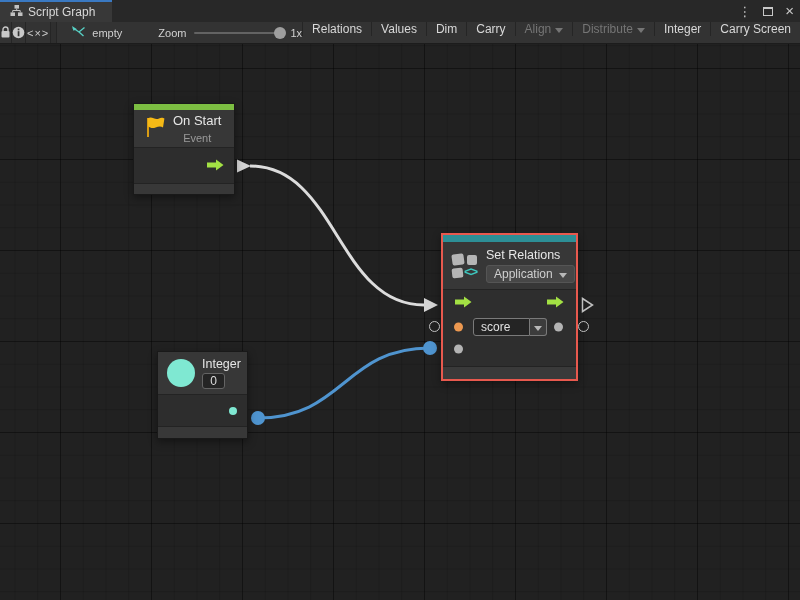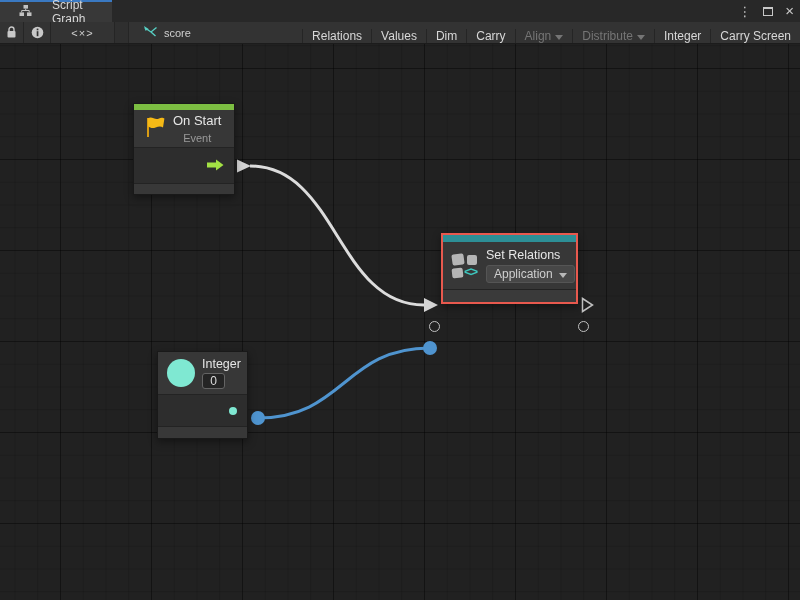--- a/index.html
+++ b/index.html
@@ -2,42 +2,42 @@
 <html><head>
 <meta charset="utf-8">
 <style>
   * { margin:0; padding:0; box-sizing:border-box; }
   html,body { width:800px; height:600px; overflow:hidden; background:#282828;
               font-family:"Liberation Sans", sans-serif; -webkit-font-smoothing:antialiased; }
 
   
   .tabbar { position:relative; height:22px; background:#282828; }
   .tab { position:absolute; left:0; top:0; width:112px; height:22px; background:#383838;
-         border-top:2px solid #3a79c2; display:flex; align-items:center; gap:20px;
-         padding-left:19px; color:#d8d8d8; font-size:12px; }
+         border-top:2px solid #3a79c2; display:flex; align-items:center; gap:5px;
+         padding-left:10px; color:#d8d8d8; font-size:12px; }
   .win-controls { position:absolute; right:6px; top:0; height:22px; display:flex;
                   align-items:center; gap:12px; color:#c8c8c8; }
   .wc-menu { font-size:13px; letter-spacing:0; }
   .wc-max { width:10px; height:9px; border:1px solid #c8c8c8; border-top:2px solid #c8c8c8; }
   .wc-close { font-size:15px; line-height:10px; }
 
   
   .toolbar { position:relative; height:22px; background:#333333; border-bottom:1px solid #1c1c1c;
              display:flex; align-items:stretch; color:#d2d2d2; font-size:11px; }
   .tool-btn { display:flex; align-items:center; justify-content:center;
               border-right:1px solid #252525; color:#c8c8c8; }
   .tb-lock { width:24px; } .tb-info { width:27px; } .tb-code { width:64px; color:#cfcfcf; font-size:11px; letter-spacing:1px; }
   .tb-spacer { width:14px; border-right:1px solid #252525; background:#2f2f2f; }
   .pointer-group { display:flex; align-items:center; gap:6px; padding:0 10px 0 14px; }
   .pointer-group .lbl { color:#cfcfcf; }
   .zoom-group { display:flex; align-items:center; gap:8px; padding-left:26px; }
   .zoom-track { position:relative; width:88px; height:2px; background:#636363; border-radius:1px; }
   .zoom-handle { position:absolute; right:-4px; top:-5px; width:12px; height:12px;
                  border-radius:50%; background:#9e9e9e; }
-  .tb-right { margin-left:auto; display:flex; align-items:flex-end; }
+  .tb-right { margin-left:auto; display:flex; align-items:flex-start; }
   .tbtn { display:flex; align-items:center; gap:4px; padding:0 9px; font-size:12px;
           color:#d8d8d8; border-left:1px solid #252525; white-space:nowrap; }
   .tbtn.disabled { color:#757575; }
   .dd-arrow { width:0; height:0; border-left:4px solid transparent; border-right:4px solid transparent;
               border-top:5px solid #b8b8b8; margin-top:2px; }
   .tbtn.disabled .dd-arrow { border-top-color:#757575; }
 
   
   .canvas { position:relative; width:800px; height:556px; background-color:#212121;
     background-image:
@@ -151,21 +151,28 @@
   </div>
   <div class="tool-btn tb-code">&lt;×&gt;</div>
   <div class="tb-spacer"></div>
   <div class="pointer-group">
     <span>
       <svg width="15" height="13" viewBox="0 0 15 13">
         <path d="M2 3 L8 7 L13.5 2.5 M8 7 L12.5 11" stroke="#57cfc3" stroke-width="1.4" fill="none"></path>
         <path d="M1 1 L6 4.2 L2.4 5.8 Z" fill="#57cfc3"></path>
       </svg>
     </span>
-    <span class="lbl">score</span>
+    <span class="lbl">empty</span>
+  </div>
+  <div class="zoom-group">
+    <span>Zoom</span>
+    <span class="zoom-track">
+      <span class="zoom-handle"></span>
+    </span>
+    <span>1x</span>
   </div>
   <div class="tb-right">
     <div class="tbtn">
         <span>Relations</span>
       </div>
     <div class="tbtn">
         <span>Values</span>
       </div>
     <div class="tbtn">
         <span>Dim</span>
@@ -235,20 +242,47 @@
         <span class="sv-brackets">&lt;&gt;</span>
       </span>
       <span class="sv-col">
         <span class="ntitle" style="font-size:12.5px">Set Relations</span>
         <span class="scope-dd">
           <span>Application</span>
           <span class="dd-arrow"></span>
         </span>
       </span>
     </div>
+    <div class="nbody">
+      <div class="row r1">
+        <span class="flow-arrow" style="left:12px">
+          <svg width="17" height="12" viewBox="0 0 17 12">
+              <path d="M0 3.5 H9 V0.5 L16.5 6 L9 11.5 V8.5 H0 Z" fill="#a3e144"></path>
+            </svg>
+        </span>
+        <span class="flow-arrow" style="right:12px">
+          <svg width="17" height="12" viewBox="0 0 17 12">
+              <path d="M0 3.5 H9 V0.5 L16.5 6 L9 11.5 V8.5 H0 Z" fill="#a3e144"></path>
+            </svg>
+        </span>
+      </div>
+      <div class="row r2">
+        <span class="dot dot-orange" style="left:11px"></span>
+        <span class="score-field">
+          <span class="score-input">score</span>
+          <span class="score-btn">
+            <span class="dd-arrow"></span>
+          </span>
+        </span>
+        <span class="dot dot-gray" style="right:13px"></span>
+      </div>
+      <div class="row r3">
+        <span class="dot dot-gray" style="left:11px"></span>
+      </div>
+    </div>
     <div class="nfoot"></div>
   </div>
 
   <div class="node node-int">
     <div class="nhead">
       <span class="int-circle"></span>
       <span class="int-col">
         <span class="ntitle" style="font-size:12.5px">Integer</span>
         <span class="int-value">0</span>
       </span>

